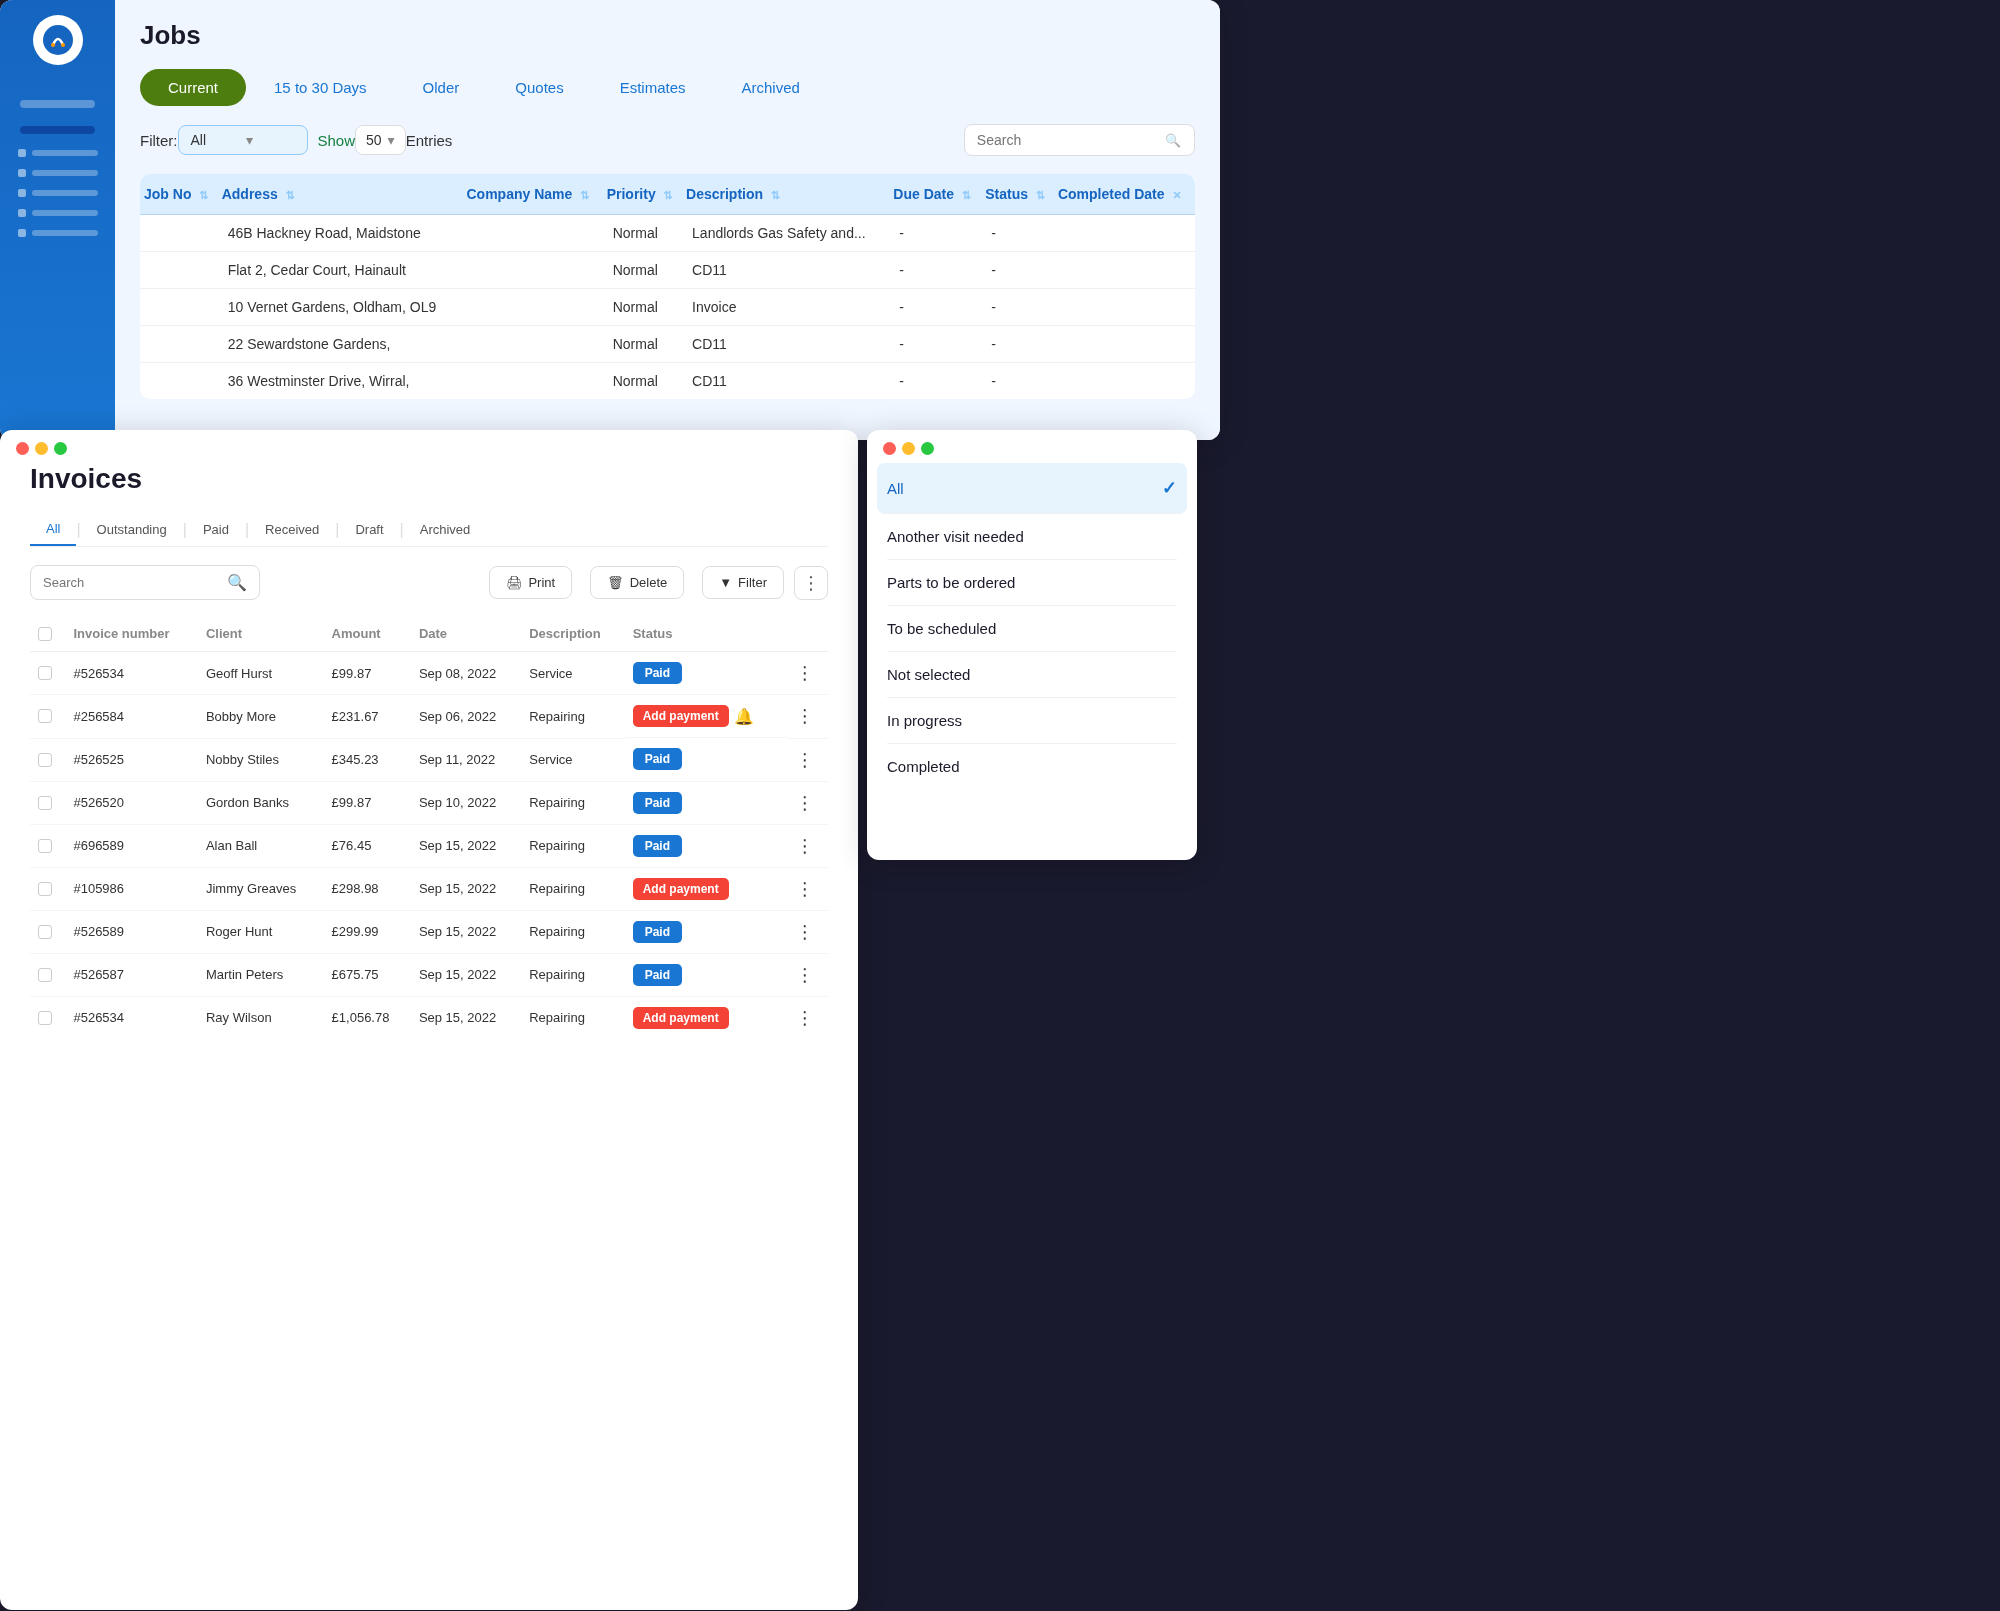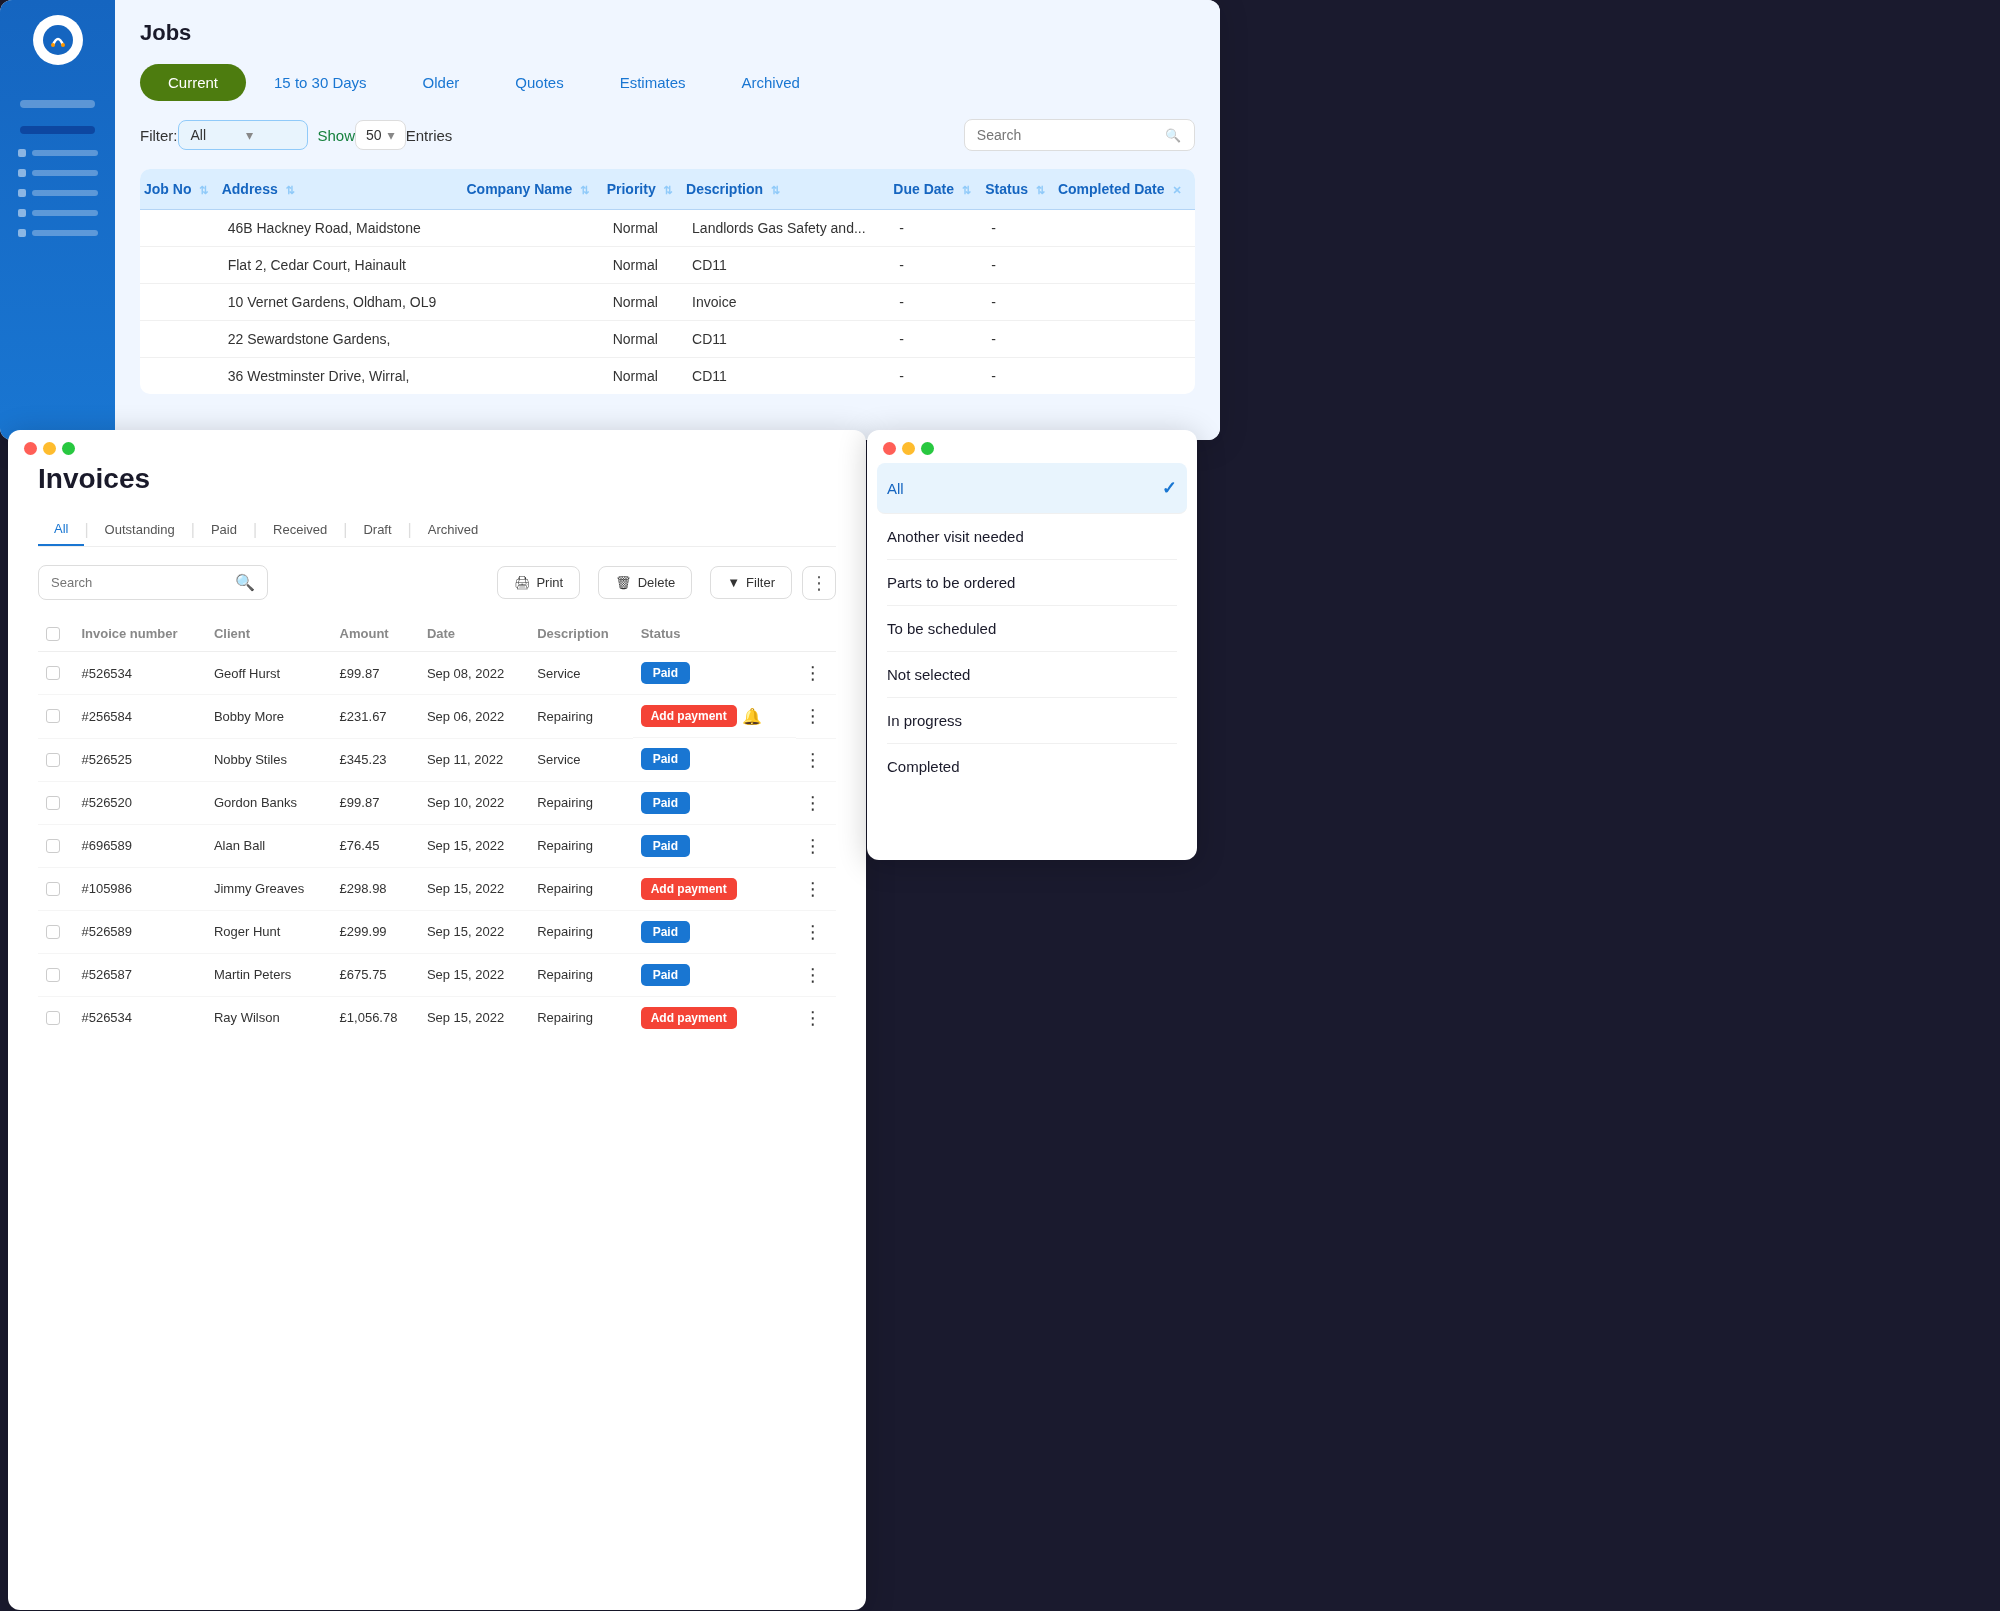--- a/index.html
+++ b/index.html
@@ -64,21 +64,21 @@
 
     
     .main-content {
       position: absolute;
       top: 0; left: 115px;
       right: 0; bottom: 0;
       background: #f0f6ff;
       padding: 20px 25px;
     }
     .page-title {
-      font-size: 22px; font-weight: 700;
+      font-size: 26px; font-weight: 700;
       color: #1a1a2a;
       margin-bottom: 18px;
     }
 
     
     .tabs-row {
       display: flex; gap: 0;
       margin-bottom: 18px;
     }
     .tab {
@@ -170,21 +170,20 @@
     
     .invoices-window {
       position: absolute;
       top: 430px; left: 0;
       width: 858px;
       height: 1180px;
       background: #fff;
       border-radius: 12px;
       overflow: hidden;
       box-shadow: 0 4px 30px rgba(0,0,0,0.2);
-      margin-left: 8px;
     }
     .window-traffic {
       display: flex; gap: 6px;
       padding: 12px 16px 8px;
     }
     .traffic-dot {
       width: 13px; height: 13px;
       border-radius: 50%;
     }
     .traffic-red { background: #ff5f57; }

